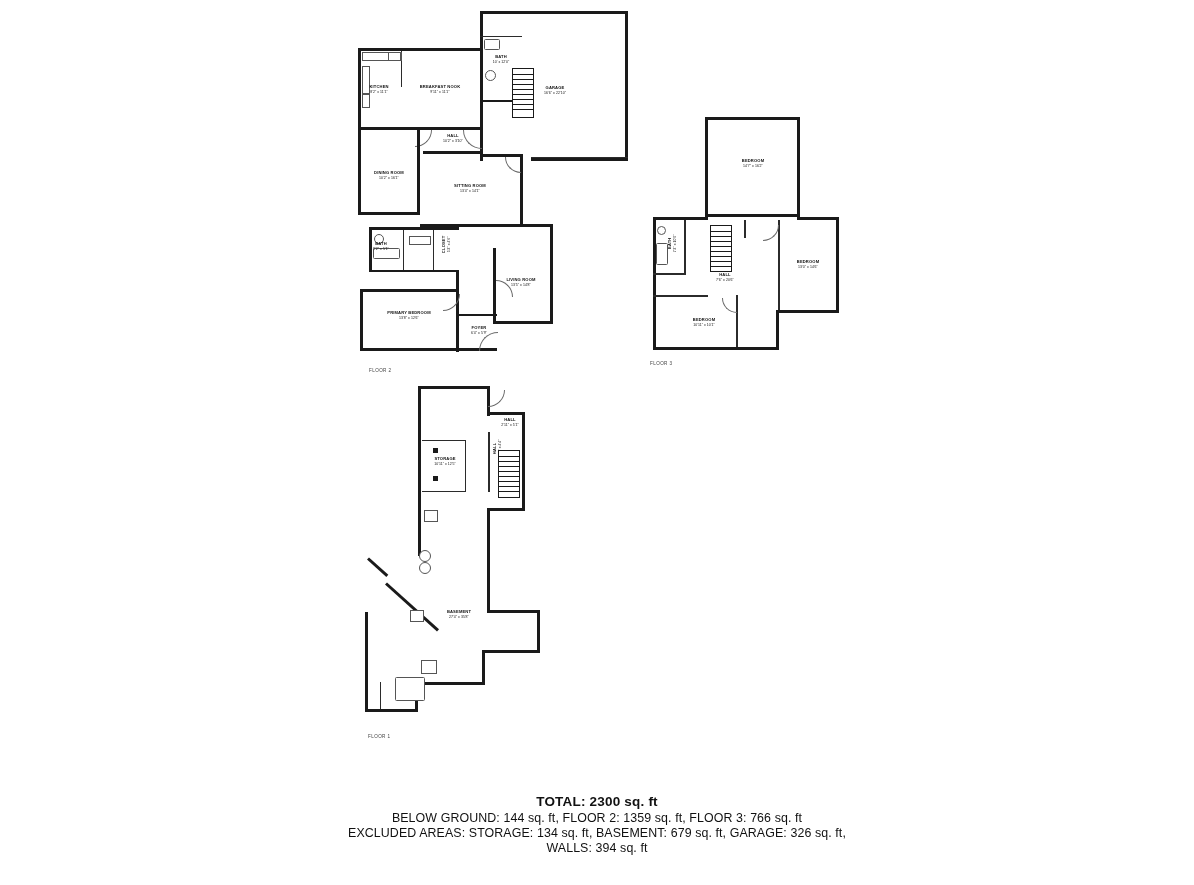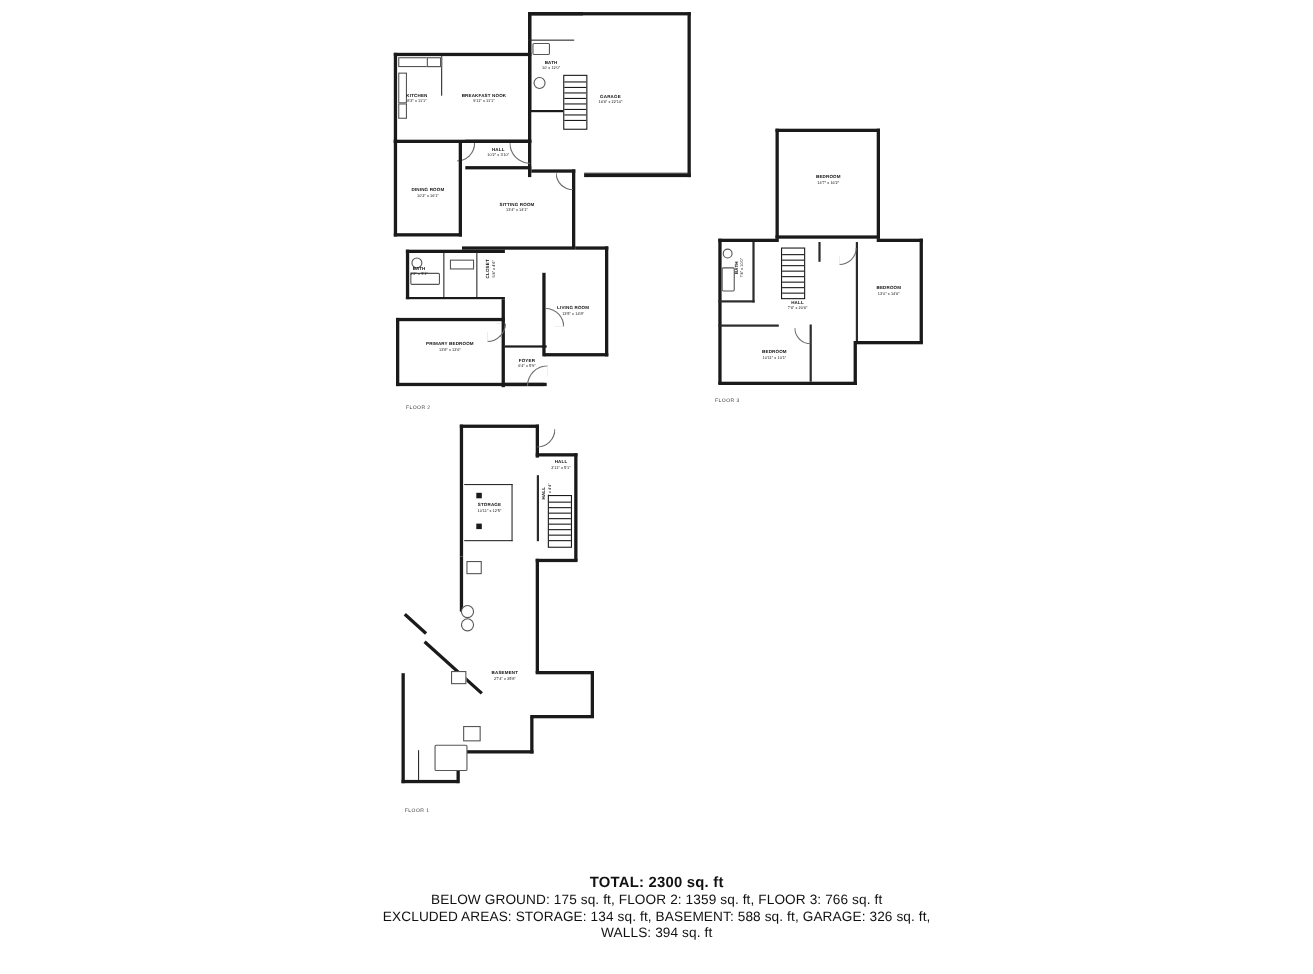--- a/index.html
+++ b/index.html
@@ -377,18 +377,18 @@
     <div class="fix" style="left:48px; top:228px; width:12px; height:10px;"></div>
     <div class="fix" style="left:59px; top:278px; width:14px; height:12px;"></div>
     <div class="fix soft" style="left:33px; top:295px; width:28px; height:22px;"></div>
     <div class="wall-thin" style="left:18px; top:300px; width:1.4px; height:27px;"></div>
 
     <div class="floor-caption" style="left:6px; top:352px;">FLOOR 1</div>
   </div>
 
   <div class="summary" style="top:794px;">
     <div class="total">TOTAL: 2300 sq. ft</div>
-    <div class="line">BELOW GROUND: 175 sq. ft, FLOOR 2: 1359 sq. ft, FLOOR 3: 766 sq. ft</div>
-    <div class="line">EXCLUDED AREAS: STORAGE: 134 sq. ft, BASEMENT: 588 sq. ft, GARAGE: 326 sq. ft,</div>
+    <div class="line">BELOW GROUND: 144 sq. ft, FLOOR 2: 1359 sq. ft, FLOOR 3: 766 sq. ft</div>
+    <div class="line">EXCLUDED AREAS: STORAGE: 134 sq. ft, BASEMENT: 679 sq. ft, GARAGE: 326 sq. ft,</div>
     <div class="line">WALLS: 394 sq. ft</div>
   </div>
 
 </div>
 
 </body></html>

